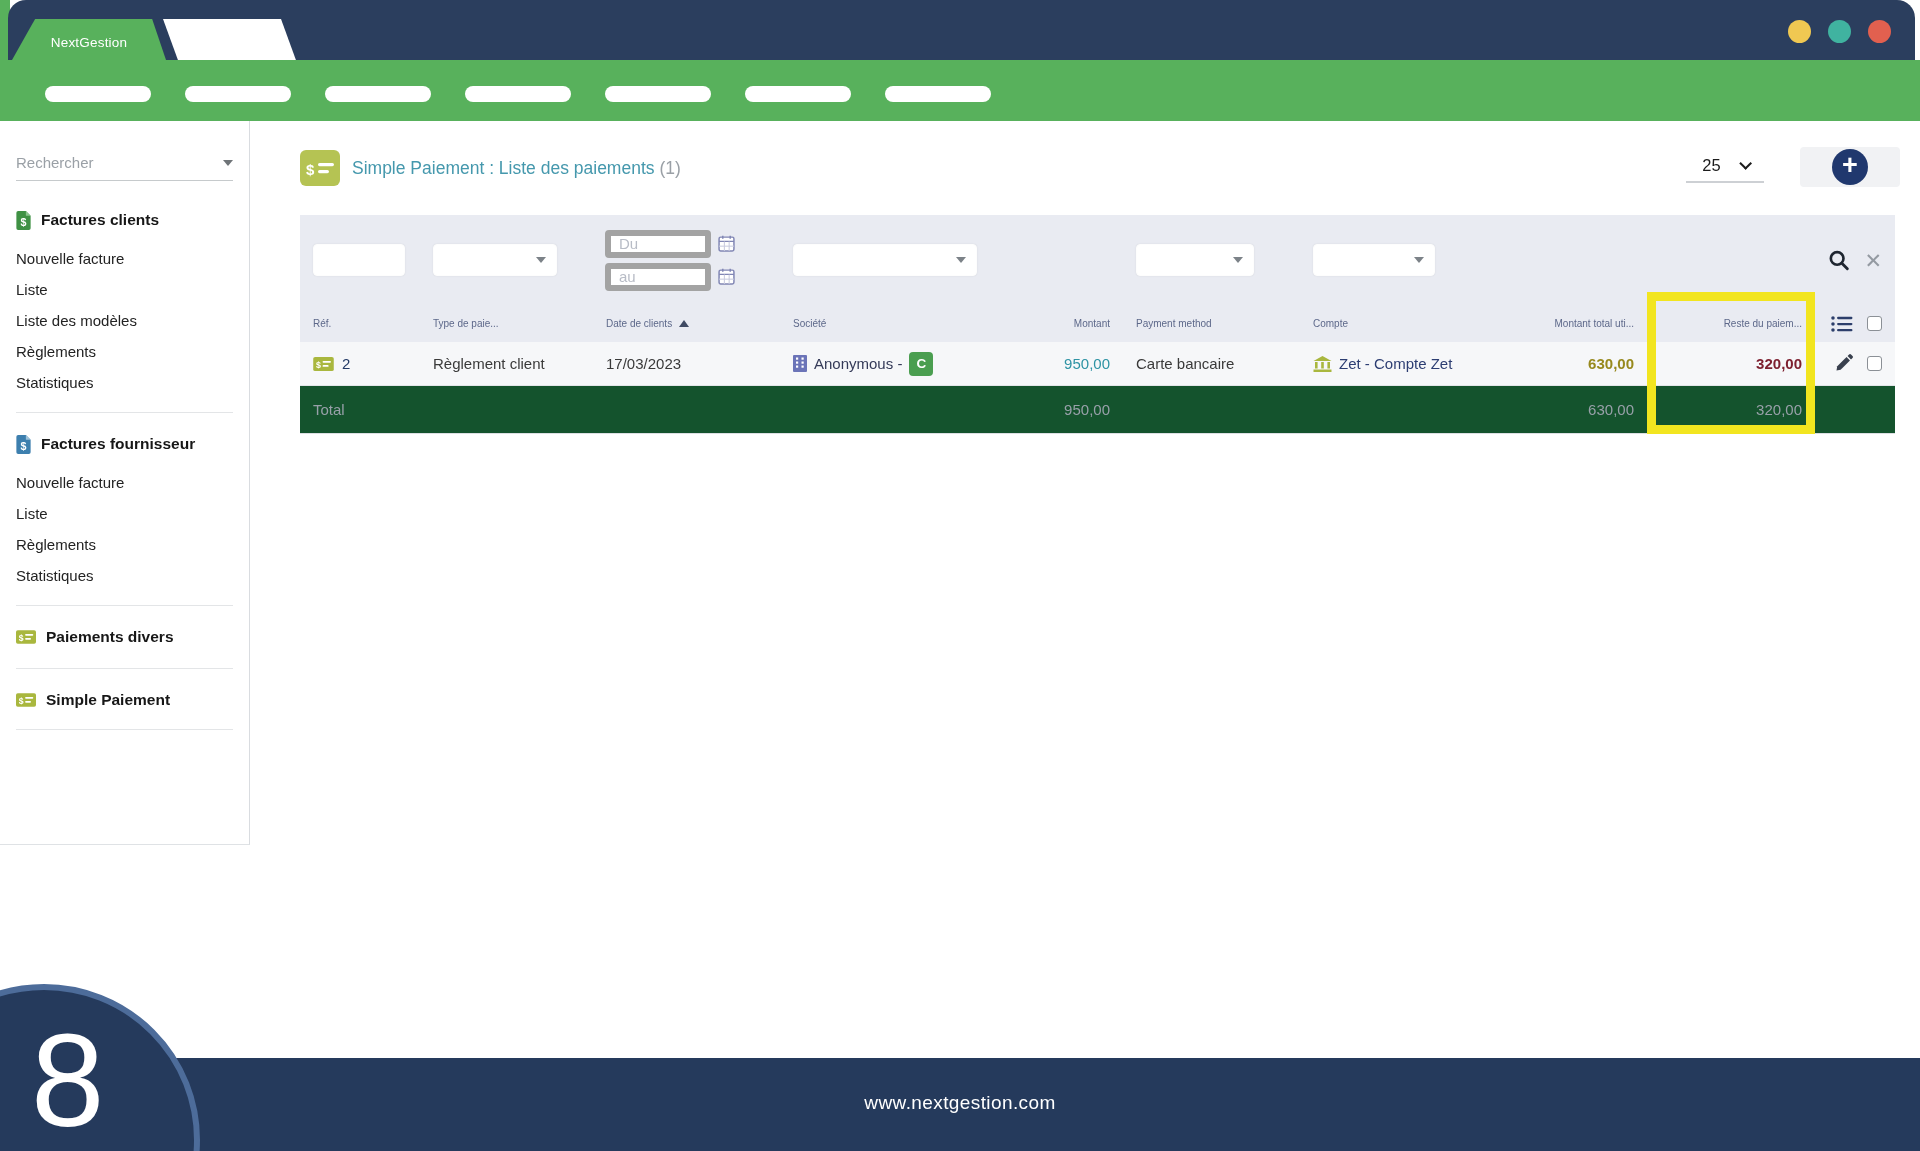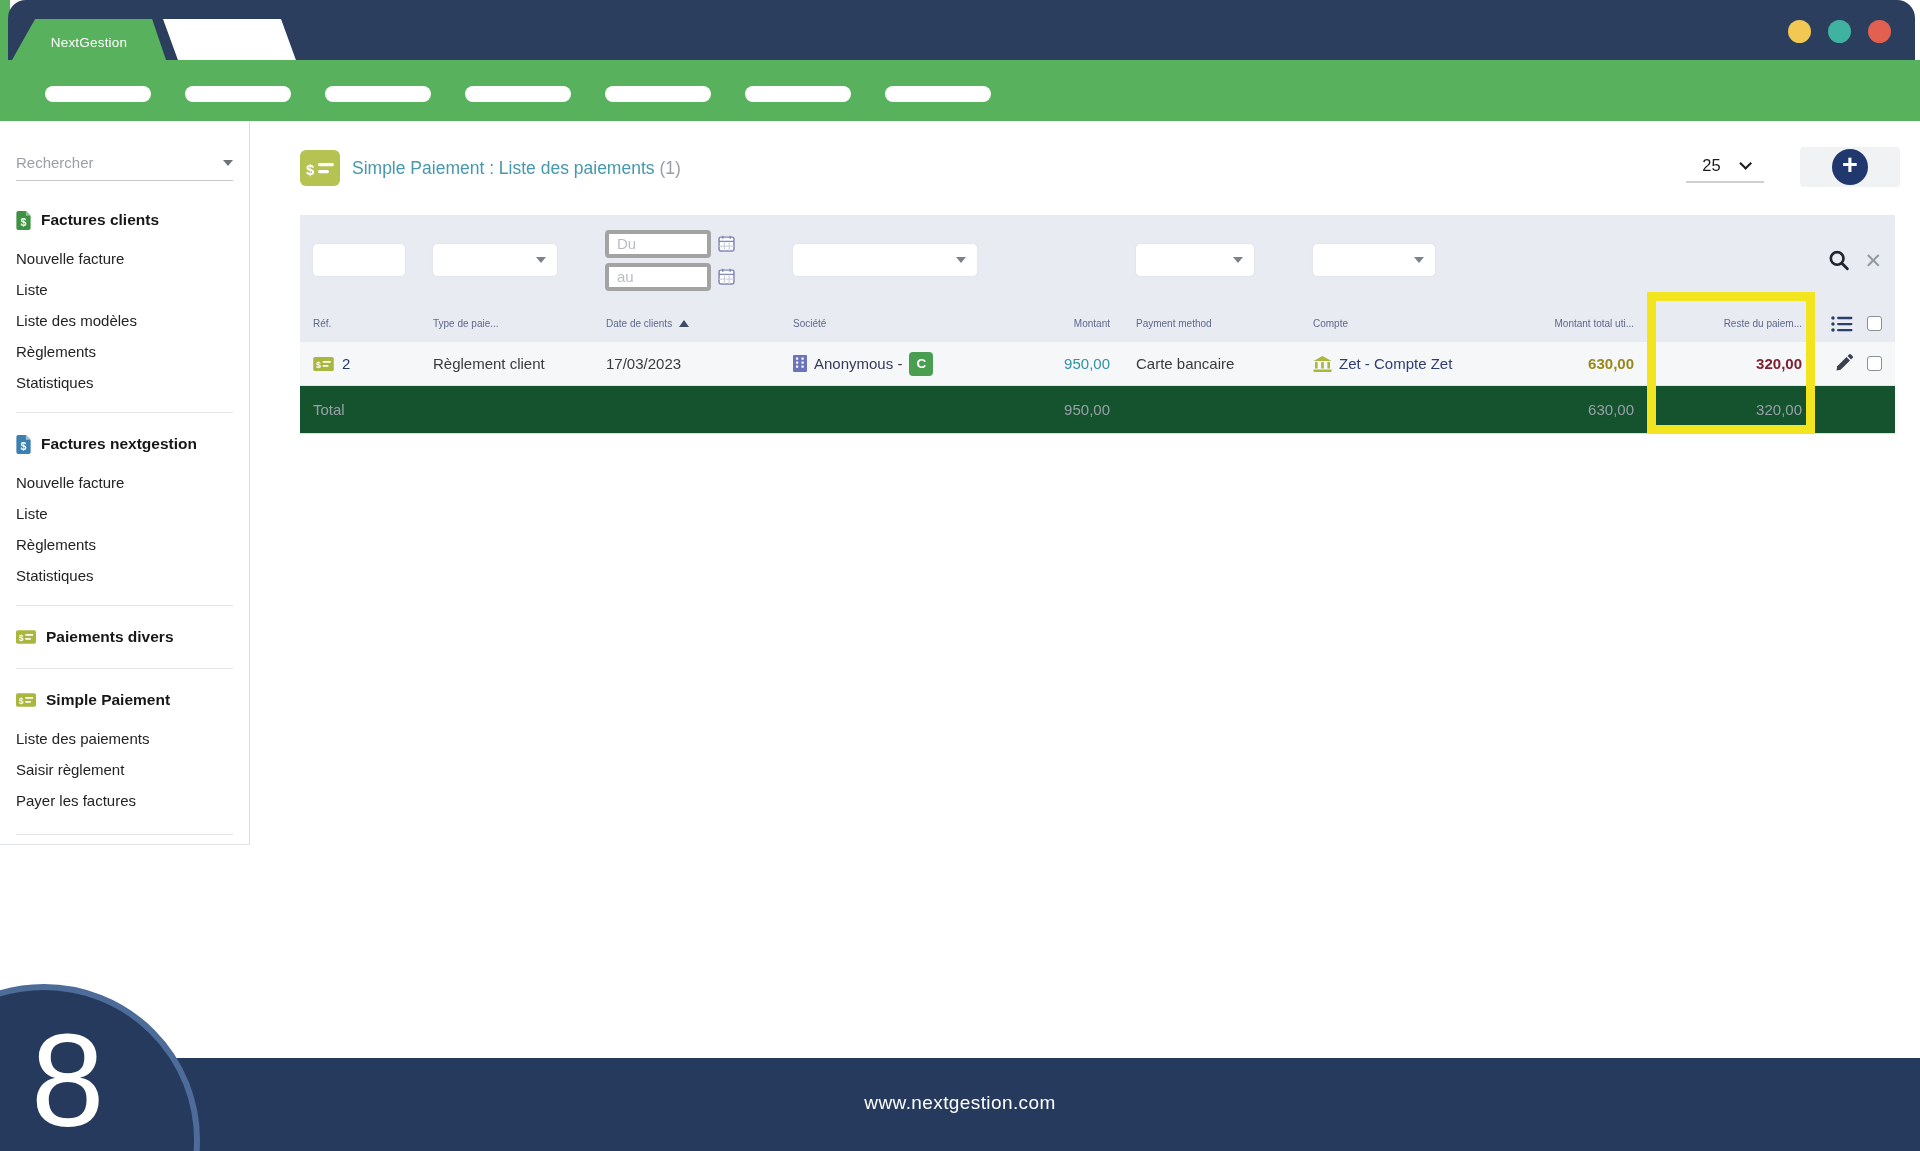--- a/index.html
+++ b/index.html
@@ -60,21 +60,21 @@
   .c { display:flex; align-items:center; padding:0 13px; overflow:hidden; white-space:nowrap; }
   .r { justify-content:flex-end; }
   .hc { color:#5d688a; font-size:10px; cursor:pointer; }
   .sort-up { width:0; height:0; border-left:5px solid transparent; border-right:5px solid transparent;
     border-bottom:7px solid #3f4a63; margin-left:7px; }
   .fin { background:#fff; border:1px solid #fdfdfd; border-radius:4px; height:32px; box-shadow:0 0 2px rgba(0,0,0,.08); }
   .fsel { display:flex; align-items:center; justify-content:flex-end; padding-right:10px; cursor:pointer; }
   .fsel .caret-down { border-top-color:#7c8288; border-left-width:5px; border-right-width:5px; }
   .datestack { flex-direction:column; justify-content:center; align-items:flex-start; gap:5px; padding-left:12px; }
   .daterow { display:flex; align-items:center; gap:7px; }
-  .datein { width:106px; height:28px; background:#fff; border:4px solid #a3a3a3; border-radius:4px; padding:0 8px;
+  .datein { width:106px; height:28px; background:#fff; border:6px solid #a3a3a3; border-radius:4px; padding:0 8px;
     font:15px "Liberation Sans",sans-serif; color:#0c4a6e; outline:none; }
   .datein::placeholder { color:#b8bcc6; }
   .xicon { color:#949aa2; font-size:21px; line-height:1; cursor:pointer; }
   .chk { width:15px; height:15px; border:1.5px solid #8b9096; border-radius:3px; background:#fff; cursor:pointer; }
   .refnum { color:#233a66; margin-left:8px; }
   .cell-dark { color:#3a3a3a; }
   .soctxt { color:#343a58; margin:0 7px; }
   .chip { min-width:24px; height:24px; border-radius:4px; background:#4a9e50; color:#fff; font-size:13.5px; font-weight:bold;
     display:flex; align-items:center; justify-content:center; padding:0 6px; }
   .teal { color:#2e93a4; }
@@ -145,21 +145,21 @@
       <li>Statistiques</li>
     </ul>
     <hr class="divider">
 
     <div class="sec-h mt20">
       <svg width="15" height="19" viewBox="0 0 12 16">
         <path d="M0 1.5 A1.5 1.5 0 0 1 1.5 0 H8 L12 4 V14.5 A1.5 1.5 0 0 1 10.5 16 H1.5 A1.5 1.5 0 0 1 0 14.5 Z" fill="#3d7fae"></path>
         <path d="M8 0 L12 4 H8 Z" fill="#9ec3da"></path>
         <text x="6" y="12.5" font-size="9" font-weight="bold" fill="#fff" text-anchor="middle" font-family="Liberation Sans">$</text>
       </svg>
-      <span>Factures nextgestion</span>
+      <span>Factures fournisseur</span>
     </div>
     <ul class="side-ul">
       <li>Nouvelle facture</li>
       <li>Liste</li>
       <li>Règlements</li>
       <li>Statistiques</li>
     </ul>
     <hr class="divider">
 
     <div class="sec-h mt20">
@@ -175,25 +175,20 @@
 
     <div class="sec-h mt20">
       <svg width="20" height="14" viewBox="0 0 22 15">
         <rect width="22" height="15" rx="2" fill="#a9b73e"></rect>
         <text x="3" y="11.5" font-size="9.5" font-weight="bold" fill="#fff" font-family="Liberation Sans">$</text>
         <rect x="10" y="4.2" width="9" height="1.9" rx="1" fill="#fff"></rect>
         <rect x="10" y="8.6" width="6.5" height="1.9" rx="1" fill="#fff"></rect>
       </svg>
       <span>Simple Paiement</span>
     </div>
-    <ul class="side-ul" style="--h:33px">
-      <li>Liste des paiements</li>
-      <li>Saisir règlement</li>
-      <li>Payer les factures</li>
-    </ul>
     <hr class="divider" style="margin-top:18px">
   </div>
 
   <div class="title-ic">
     <svg width="40" height="36" viewBox="0 0 40 36">
       <rect width="40" height="36" rx="6" fill="#b5c353"></rect>
       <text x="6" y="24.5" font-size="15" font-weight="bold" fill="#fff" font-family="Liberation Sans">$</text>
       <rect x="18" y="13" width="16" height="3.2" rx="1.6" fill="#fff"></rect>
       <rect x="18" y="20" width="11" height="3.2" rx="1.6" fill="#fff"></rect>
     </svg>

